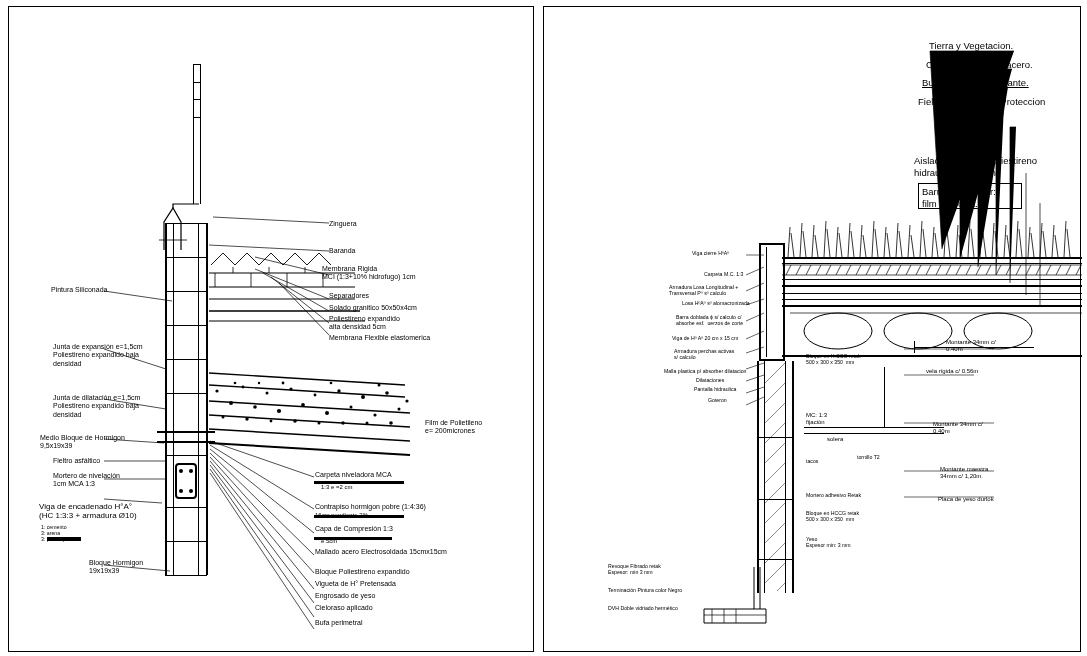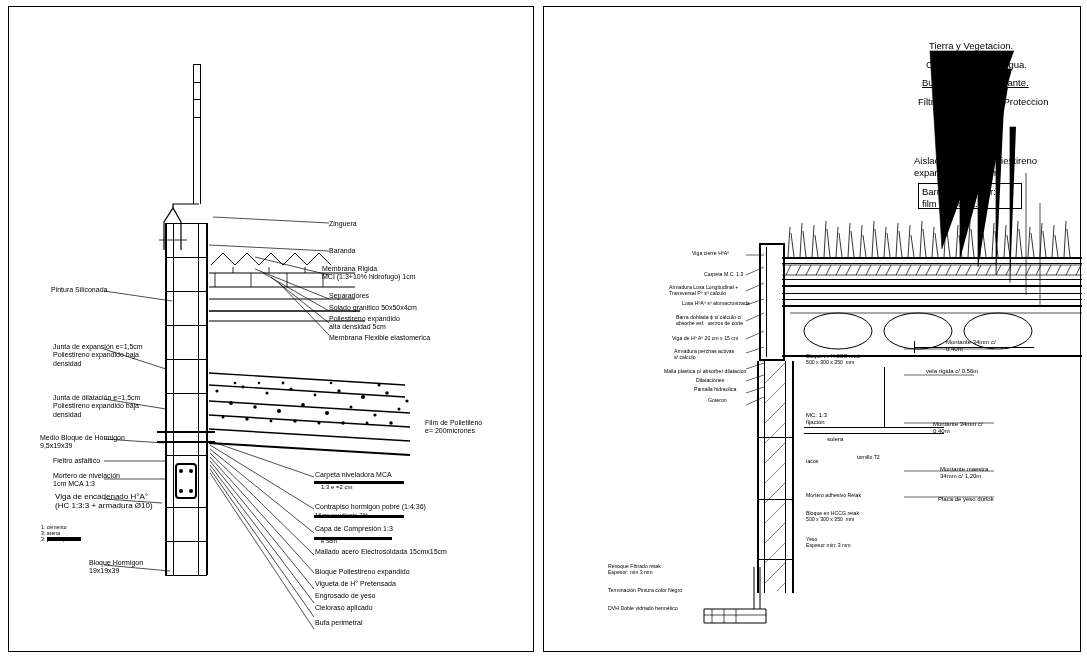--- a/index.html
+++ b/index.html
@@ -181,21 +181,21 @@
 Poliestireno expandido baja
 densidad</div>
     <div class="lbl" style="left:44px;top:387px;">Junta de dilatación e=1,5cm
 Poliestireno expandido baja
 densidad</div>
     <div class="lbl" style="left:31px;top:427px;">Medio Bloque de Hormigon
 9,5x19x39</div>
     <div class="lbl" style="left:44px;top:450px;">Fieltro asfáltico</div>
     <div class="lbl" style="left:44px;top:465px;">Mortero de nivelación
 1cm MCA 1:3</div>
-    <div class="lbl s8" style="left:30px;top:485px;margin-left:16px;">Viga de encadenado H°A°
+    <div class="lbl s8" style="left:30px;top:495px;">Viga de encadenado H°A°
 (HC 1:3:3 + armadura Ø10)</div>
     <div class="lbl s5" style="left:32px;top:517px;">1: cemento
 3: arena
 3: piedra partida</div>
     <div class="lbl" style="left:80px;top:552px;">Bloque Hormigon
 19x19x39</div>
 
     <div class="lbl" style="left:416px;top:412px;">Film de Polietileno
 e= 200micrones</div>
     <div class="lbl" style="left:306px;top:464px;">Carpeta niveladora MCA</div>
@@ -312,25 +312,25 @@
       <g stroke="#000" stroke-width="0.6">
         <path d="M60,12 L150,12"></path>
         <path d="M60,38 L130,38"></path>
         <path d="M60,86 L150,86"></path>
         <path d="M60,134 L150,134"></path>
         <path d="M60,160 L150,160"></path>
       </g>
     </svg>
 
     <div class="lbl s10" style="left:385px;top:33px;">Tierra y Vegetacion.</div>
-    <div class="lbl s10" style="left:382px;top:52px;">Capa granitico de agua.</div>
+    <div class="lbl s10" style="left:382px;top:52px;">Capa retencion de acero.</div>
     <div class="lbl s10 ul" style="left:378px;top:70px;">Bufa drenante y Filtrante.</div>
-    <div class="lbl s10" style="left:374px;top:89px;">Filtro Contrapiso de Proteccion</div>
+    <div class="lbl s10" style="left:374px;top:89px;">Fieltro Geotextil de Proteccion</div>
     <div class="lbl s10" style="left:370px;top:148px;line-height:1.28;">Aislación termica poliestireno
-expandido esp: 3cm</div>
+hidraulica esp: 3cm</div>
     <div class="lbl s10" style="left:378px;top:179px;line-height:1.28;">Barrera de vapor:
 film de poliet.</div>
 
     <div class="lbl s5" style="left:148px;top:243px;">Viga cierre HºAº</div>
     <div class="lbl s5" style="left:160px;top:264px;">Carpeta M.C. 1:3</div>
     <div class="lbl s5" style="left:125px;top:277px;">Armadura Losa Longitudinal +
 Transversal Pº sº calculo</div>
     <div class="lbl s5" style="left:138px;top:293px;">Losa HºAº sº alomacronizada</div>
     <div class="lbl s5" style="left:132px;top:307px;">Barra doblada ϕ s/ calculo c/
 absorbe esf.  uerzos de corte</div>

